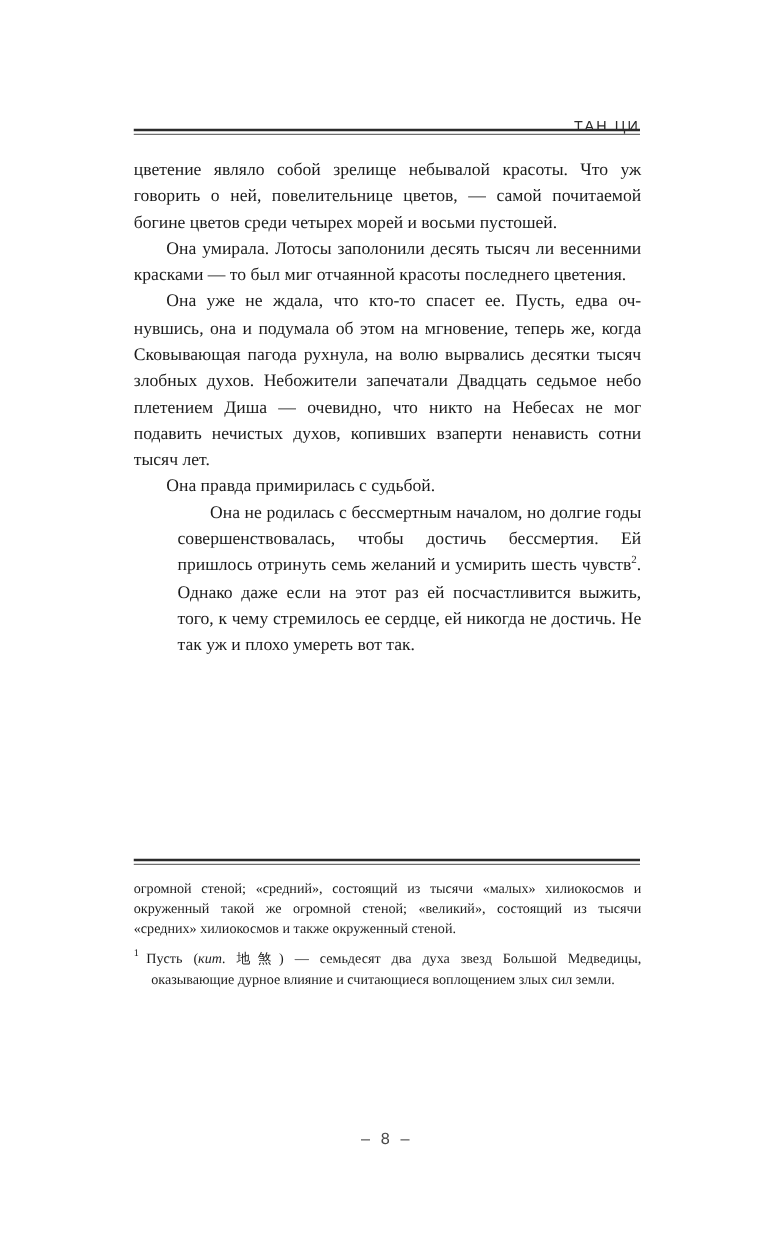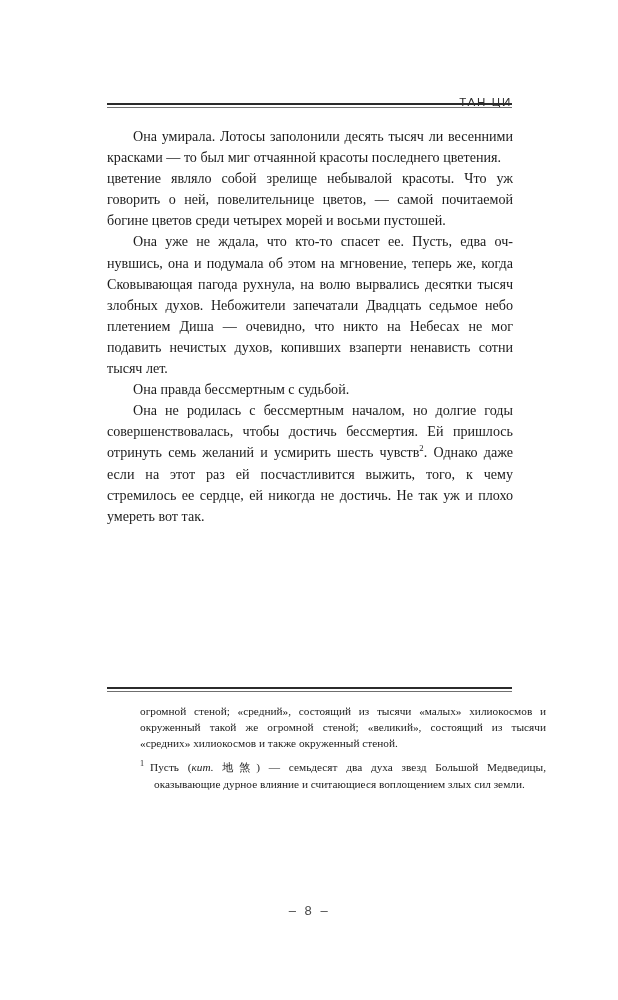--- a/index.html
+++ b/index.html
@@ -78,35 +78,34 @@
     font-size: 14.1px;
     line-height: 21.1px;
     text-align: justify;
     text-justify: inter-word;
     text-indent: 26px;
     hyphens: manual;
     -webkit-hyphens: manual;
     color: #1b1b1b;
   }
   .para.no-indent { text-indent: 0; }
-  .para.last-flush { text-align-last: left; }
+  .para.last-flush { text-align-last: left; margin-left: 35px; }
 
   sup.fn {
     font-size: 0.62em;
     vertical-align: super;
     line-height: 0;
   }
 
   
   .notes {
     position: absolute;
     left: 107px;
     top: 703px;
     width: 406px;
-    margin-left: 33px;
   }
   .note {
     margin: 0;
     font-size: 11.3px;
     line-height: 16.2px;
     text-align: justify;
     text-justify: inter-word;
     color: #1b1b1b;
   }
   .note.cont { text-indent: 0; }
@@ -148,29 +147,29 @@
 
   <div class="running-head">ТАН ЦИ</div>
 
   <div class="rule-double" id="rule-head">
     <div class="r-thick"></div>
     <div class="r-thin"></div>
   </div>
 
   <div class="body-col">
 
+    <p class="para no-indent">цветение являло собой зрелище небывалой красоты. Что уж говорить о ней, повелительнице цветов, — самой по­читаемой богине цветов среди четырех морей и восьми пустошей.</p>
+
     <p class="para">Она умирала. Лотосы заполонили десять тысяч ли ве­сенними красками — то был миг отчаянной красоты по­следнего цветения.</p>
-
-    <p class="para no-indent">цветение являло собой зрелище небывалой красоты. Что уж говорить о ней, повелительнице цветов, — самой по­читаемой богине цветов среди четырех морей и восьми пустошей.</p>
 
 
 
     <p class="para">Она уже не ждала, что кто-то спасет ее. Пусть, едва оч­нувшись, она и подумала об этом на мгновение, теперь же, когда Сковывающая пагода рухнула, на волю вырвались де­сятки тысяч злобных духов. Небожители запечатали Двад­цать седьмое небо плетением Диша — очевидно, что никто на Небесах не мог подавить нечистых духов, копивших вза­перти ненависть сотни тысяч лет.</p>
 
-    <p class="para">Она правда бессмертным с судьбой.</p>
+    <p class="para">Она правда примирилась с судьбой.</p>
 
     <p class="para last-flush"><span>Она не родилась с бессмертным началом, но долгие годы совершенствовалась, чтобы достичь бессмертия. Ей пришлось отринуть семь желаний и усмирить шесть чувств</span><sup class="fn">2</sup><span>. Однако даже если на этот раз ей посчастливится выжить, того, к чему стремилось ее сердце, ей никогда не достичь. Не так уж и плохо умереть вот так.</span></p>
 
   </div>
 
   <div class="rule-double" id="rule-notes">
     <div class="r-thick"></div>
     <div class="r-thin"></div>
   </div>
 

